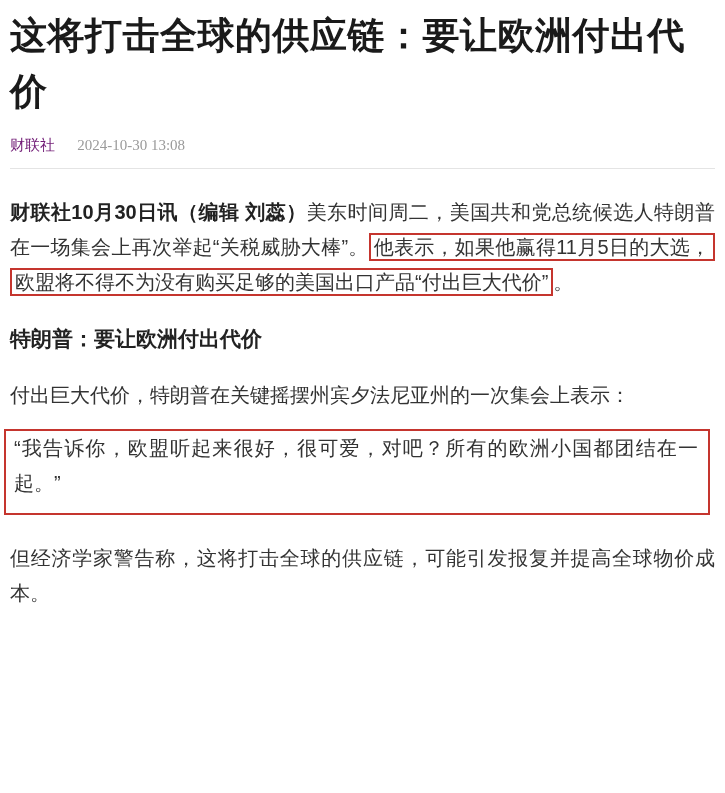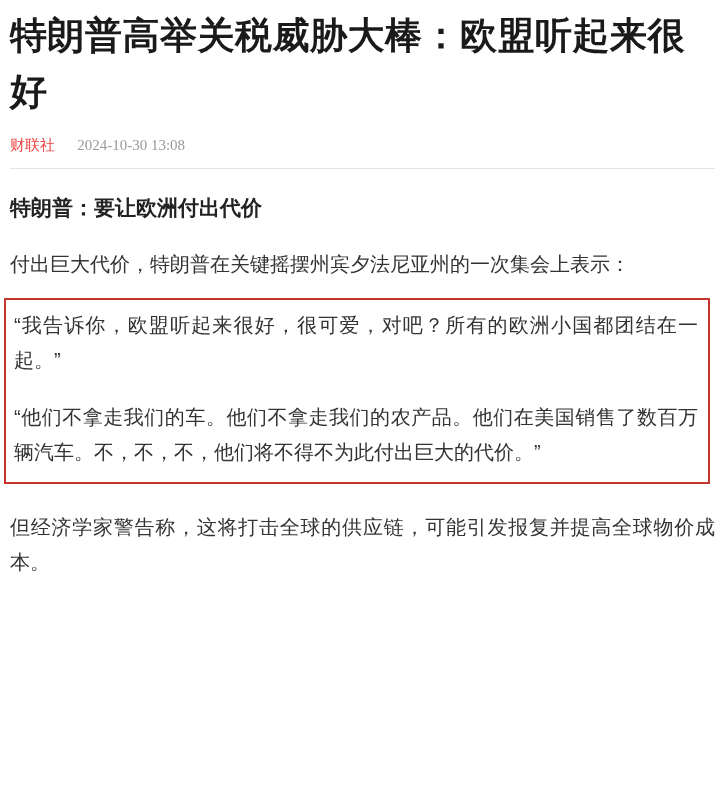--- a/index.html
+++ b/index.html
@@ -21,21 +21,21 @@
     line-height: 56px;
     font-weight: bold;
     color: #1a1a1a;
     letter-spacing: 0.5px;
   }
   .meta {
     margin-top: 16px;
     font-size: 15px;
     line-height: 18px;
   }
-  .meta .source { color: #ef4444; margin-top: 23px; }
+  .meta .source { color: #701a75; margin-top: 23px; }
   .meta .date   { color: #9a9a9a; margin-left: 18px; font-family: Liberation Serif, serif; }
   hr.divider {
     border: none;
     border-top: 1px solid #e4e4e4;
     margin: 14px 0 0 0;
   }
   p.body-p {
     font-size: 20px;
     line-height: 35px;
     color: #333333;
@@ -53,44 +53,44 @@
   }
   .hl {
     border: 2px solid var(--hl-color, #c5352e);
     padding: 1px 3px;
     -webkit-box-decoration-break: clone;
     box-decoration-break: clone;
   }
   .quote-box {
     border: 2px solid var(--hl-color, #c5352e);
     margin: 16px 5px 0 -6px;
-    padding: 8px 10px 12px 8px;
+    padding: 0 10px 12px 8px;
   }
   .quote-box p.body-p { margin: 0 0 22px 0; }
   .quote-box p.body-p:last-child { margin-bottom: 0; }
 </style>
 </head>
 <body>
 
 <div class="page">
 
-  <h1 class="title">特朗普高举关税威胁大棒：欧盟听起来很好</h1>
+  <h1 class="title">这将打击全球的供应链：要让欧洲付出代价</h1>
 
   <div class="meta">
     <span class="source">财联社</span>
     <span class="date">2024-10-30 13:08</span>
   </div>
 
   <hr class="divider">
 
+  <p class="body-p"><strong>财联社10月30日讯（编辑 刘蕊）</strong><span>美东时间周二，美国共和党总统候选人特朗普在一场集会上再次举起“关税威胁大棒”。</span><span class="hl">他表示，如果他赢得11月5日的大选，欧盟将不得不为没有购买足够的美国出口产品“付出巨大代价”</span><span>。</span></p>
 
   <h2 class="subhead">特朗普：要让欧洲付出代价</h2>
 
   <p class="body-p">付出巨大代价，特朗普在关键摇摆州宾夕法尼亚州的一次集会上表示：</p>
 
   <div class="quote-box">
     <p class="body-p">“我告诉你，欧盟听起来很好，很可爱，对吧？所有的欧洲小国都团结在一起。”</p>
-    <p class="body-p">“他们不拿走我们的车。他们不拿走我们的农产品。他们在美国销售了数百万辆汽车。不，不，不，他们将不得不为此付出巨大的代价。”</p>
   </div>
 
   <p class="body-p">但经济学家警告称，这将打击全球的供应链，可能引发报复并提高全球物价成本。</p>
 
 </div>
 
 </body></html>

